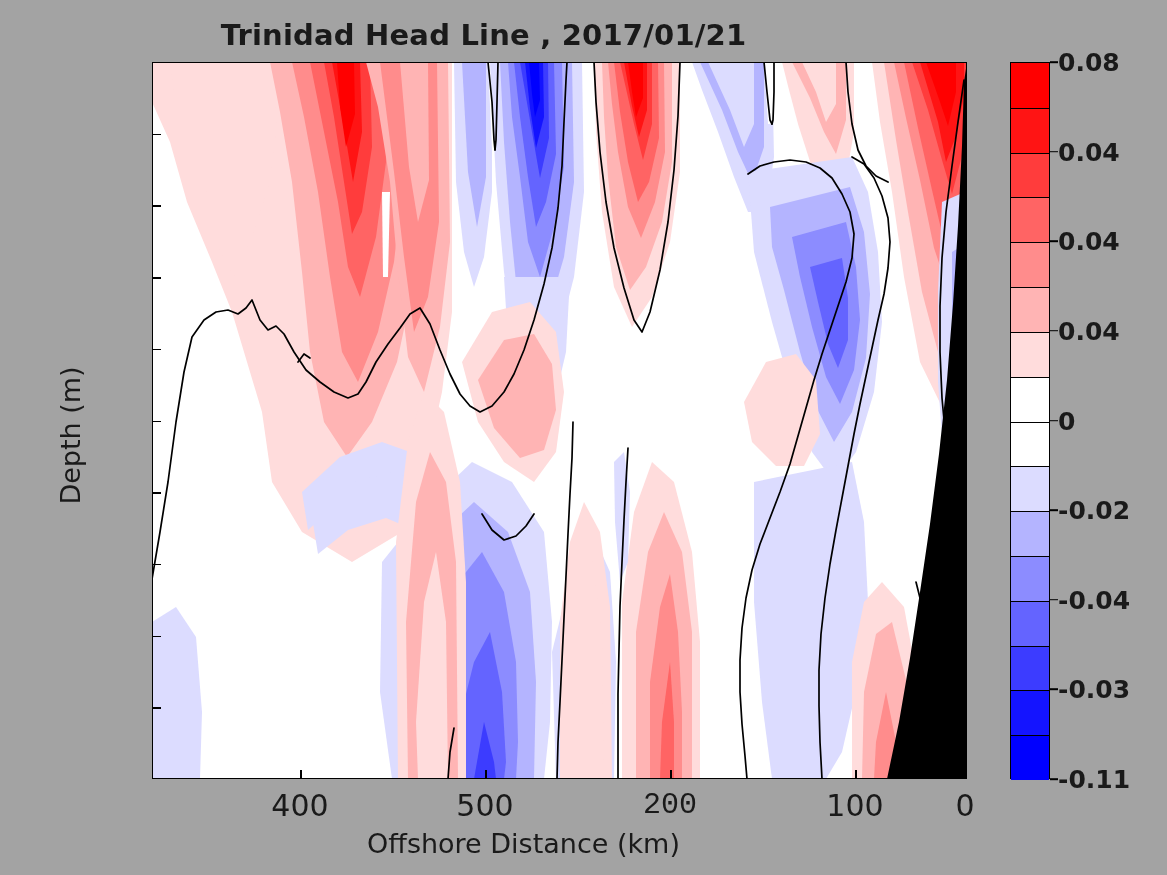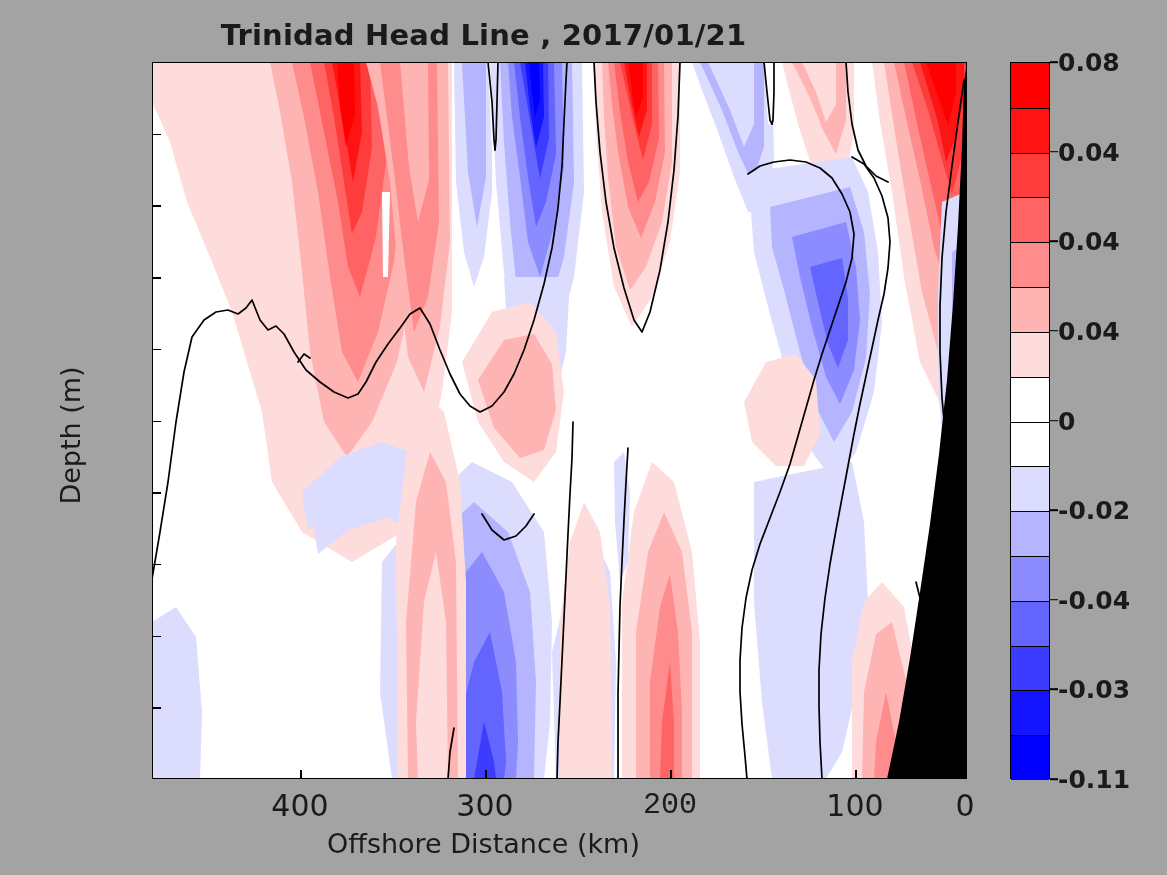--- a/index.html
+++ b/index.html
@@ -16,21 +16,21 @@
   .plotbox{position:absolute;left:152px;top:62px;width:815px;height:717px;}
   .plotframe{position:absolute;inset:0;border:1.6px solid #000;box-sizing:border-box;}
   .ylabwrap{position:absolute;left:0;top:0;width:1167px;height:875px;pointer-events:none;}
   .ylab{
     position:absolute;left:-60px;top:420px;width:260px;text-align:center;
     font-size:27px;color:#1a1a1a;transform:rotate(-90deg);transform-origin:center;
   }
   .xtick-lab{position:absolute;top:788px;font-size:30px;color:#1a1a1a;
              transform:translateX(-50%);}
   .xlab{position:absolute;top:828px;left:0;width:967px;text-align:center;
-        font-size:27px;color:#1a1a1a;}
+        font-size:27px;color:#1a1a1a;padding-left:40px;}
 
   .cbar{position:absolute;left:1010px;top:62px;width:40px;height:717px;
         border:1.4px solid #000;box-sizing:border-box;}
   .cband{position:absolute;left:0;width:100%;}
   .cb-sep{position:absolute;left:0;width:100%;height:1px;background:#000;}
   .cbtick-lab{position:absolute;left:1058px;font-size:25px;color:#1a1a1a;
               transform:translateY(-50%);white-space:nowrap;font-weight:bold;}
   .cbtick-mark{position:absolute;left:1050px;width:8px;height:1.6px;background:#000;
                transform:translateY(-50%);}
   svg{display:block;}
@@ -214,21 +214,21 @@
     <div style="position:absolute;left:152px;top:635.6px;width:9px;height:1.6px;background:#000;"></div>
     <div style="position:absolute;left:152px;top:707.3px;width:9px;height:1.6px;background:#000;"></div>
   </div>
 
   <div class="ylabwrap">
     <div class="ylab">Depth (m)</div>
   </div>
 
   <div>
     <div class="xtick-lab" style="left:300px;">400</div>
-    <div class="xtick-lab" style="left:485px;">300</div>
+    <div class="xtick-lab" style="left:485px;">500</div>
     <div class="xtick-lab" style="left:670px;font-family:Liberation Mono, monospace;">200</div>
     <div class="xtick-lab" style="left:855px;text-align:right;">100</div>
     <div class="xtick-lab" style="left:965px;">0</div>
 
     <div style="position:absolute;left:300px;top:770px;width:1.6px;height:9px;background:#000;"></div>
     <div style="position:absolute;left:485px;top:770px;width:1.6px;height:9px;background:#000;"></div>
     <div style="position:absolute;left:670px;top:770px;width:1.6px;height:9px;background:#000;"></div>
     <div style="position:absolute;left:855px;top:770px;width:1.6px;height:9px;background:#000;"></div>
   </div>
 

